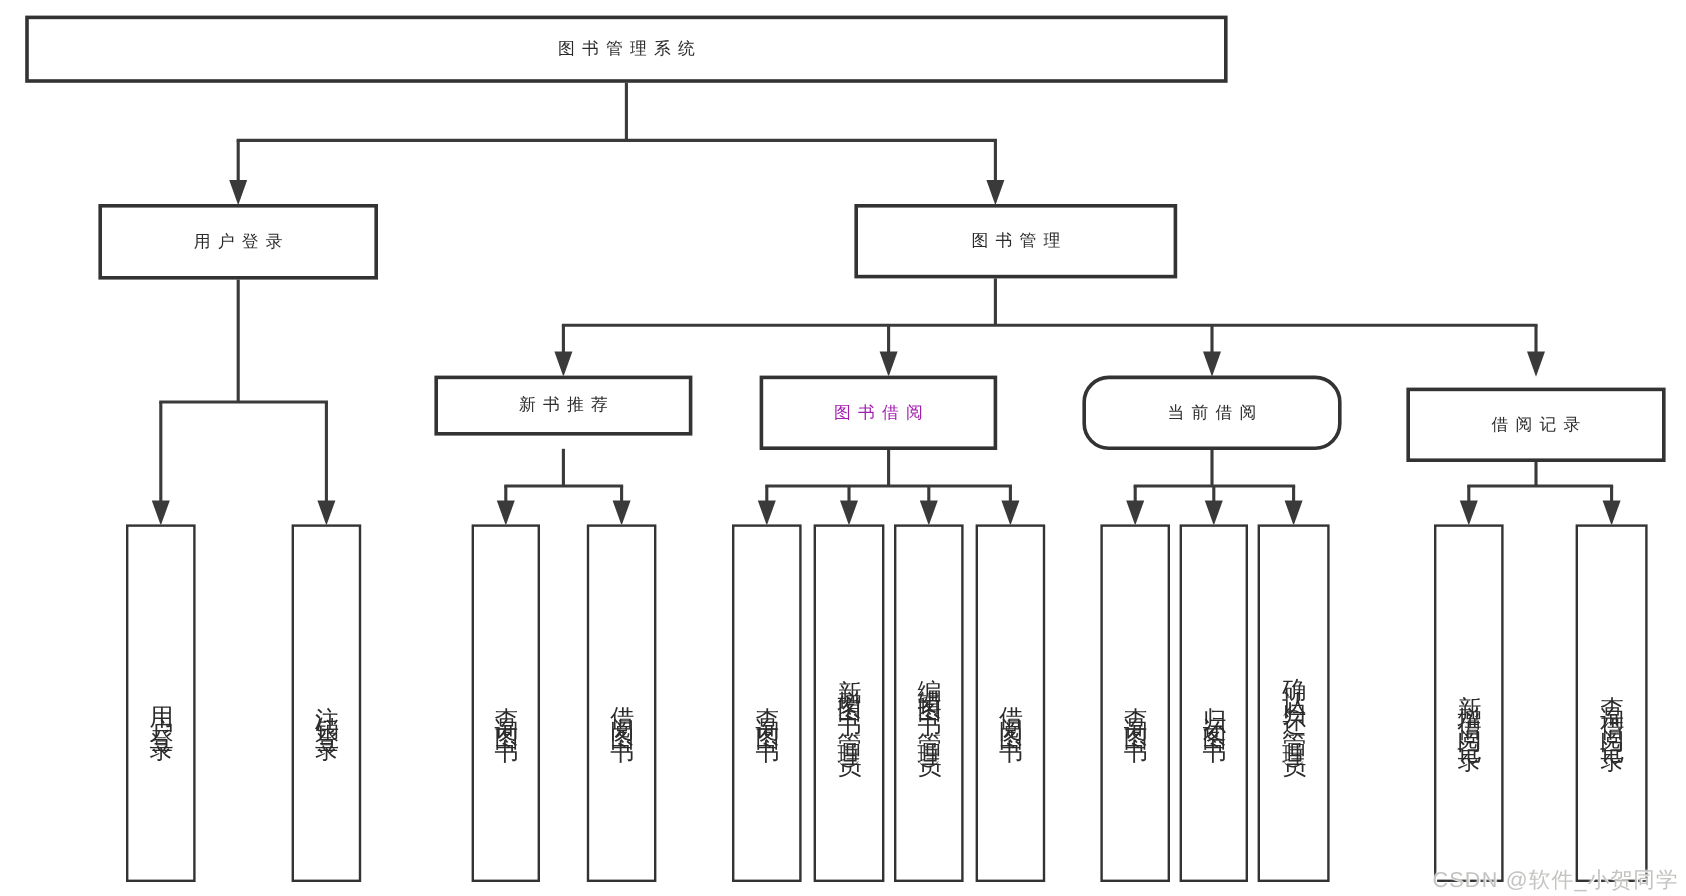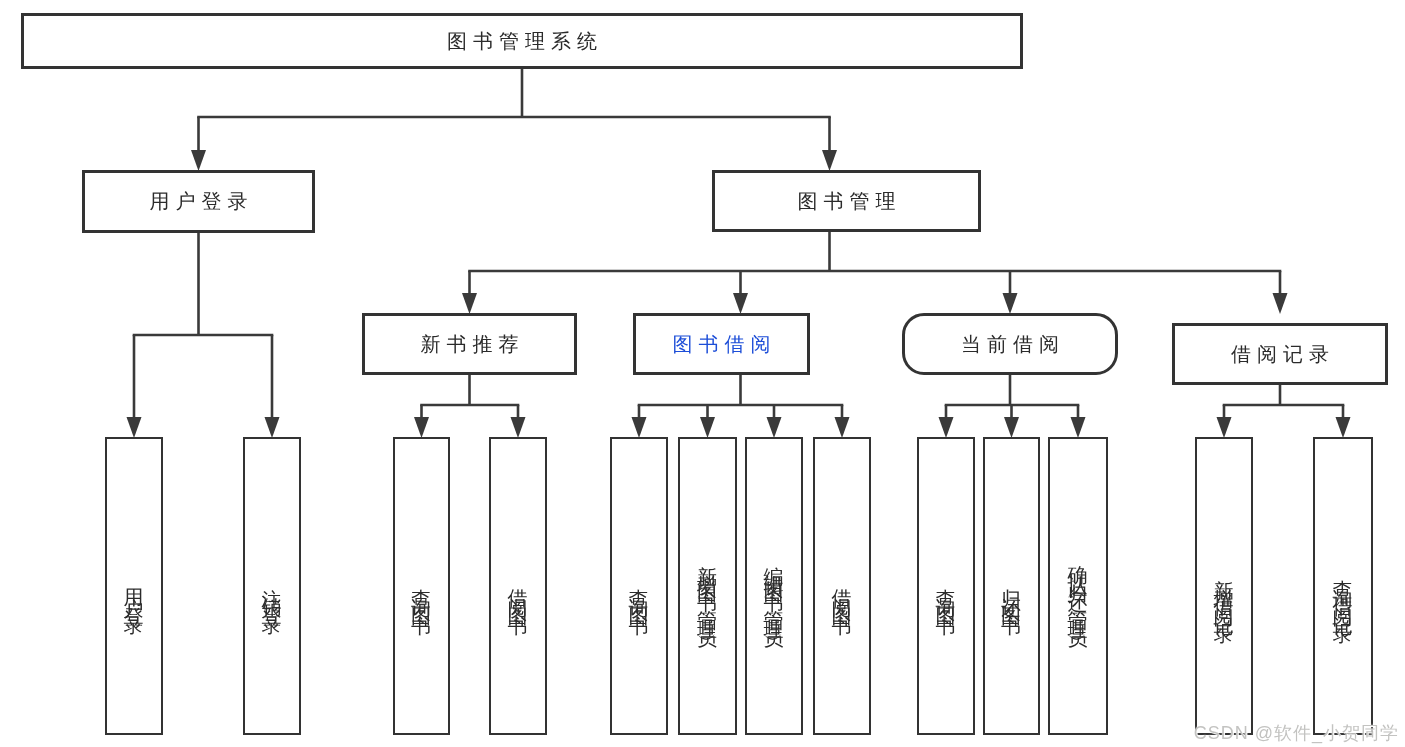--- a/index.html
+++ b/index.html
@@ -21,21 +21,21 @@
     box-sizing: border-box;
     background: #ffffff;
     border: 3px solid #333333;
     display: flex;
     align-items: center;
     justify-content: center;
     color: #2b2b2b;
   }
   .node.vert { border-width: 2.5px; }
   .node.horz .lbl {
-    font-size: 20px;
+    font-size: 14px;
     letter-spacing: 6px;
     margin-right: -6px;   
     white-space: nowrap;
   }
   .node.vert .lbl {
     writing-mode: vertical-rl;
     text-orientation: mixed;
     font-size: 20px;
     letter-spacing: 9px;
     margin-bottom: -9px;  
@@ -119,24 +119,24 @@
       </div>
       <div class="node horz" style="left: 712px; top: 170px; width: 269px; height: 62px; border-color: rgb(51, 51, 51); color: rgb(43, 43, 43);">
         <span class="lbl">图书管理</span>
       </div>
       <div class="node vert" style="left: 105px; top: 437px; width: 58px; height: 298px; border-color: rgb(51, 51, 51); color: rgb(43, 43, 43);">
         <span class="lbl">用户登录</span>
       </div>
       <div class="node vert" style="left: 243px; top: 437px; width: 58px; height: 298px; border-color: rgb(51, 51, 51); color: rgb(43, 43, 43);">
         <span class="lbl">注销登录</span>
       </div>
-      <div class="node horz" style="left: 362px; top: 313px; width: 215px; height: 62px; border-color: rgb(51, 51, 51); color: rgb(43, 43, 43);">
+      <div class="node horz" style="left: 362px; top: 313px; width: 215px; height: 50px; border-color: rgb(51, 51, 51); color: rgb(43, 43, 43);">
         <span class="lbl">新书推荐</span>
       </div>
-      <div class="node horz" style="left: 633px; top: 313px; width: 177px; height: 62px; border-color: rgb(51, 51, 51); color: #1d4ed8;">
+      <div class="node horz" style="left: 633px; top: 313px; width: 198px; height: 62px; border-color: rgb(51, 51, 51); color: #a21caf;">
         <span class="lbl">图书借阅</span>
       </div>
       <div class="node horz" style="left: 902px; top: 313px; width: 216px; height: 62px; border-color: rgb(51, 51, 51); color: rgb(43, 43, 43); border-radius: 22px;">
         <span class="lbl">当前借阅</span>
       </div>
       <div class="node horz" style="left: 1172px; top: 323px; width: 216px; height: 62px; border-color: rgb(51, 51, 51); color: rgb(43, 43, 43);">
         <span class="lbl">借阅记录</span>
       </div>
       <div class="node vert" style="left: 393px; top: 437px; width: 57px; height: 298px; border-color: rgb(51, 51, 51); color: rgb(43, 43, 43);">
         <span class="lbl">查询图书</span>

